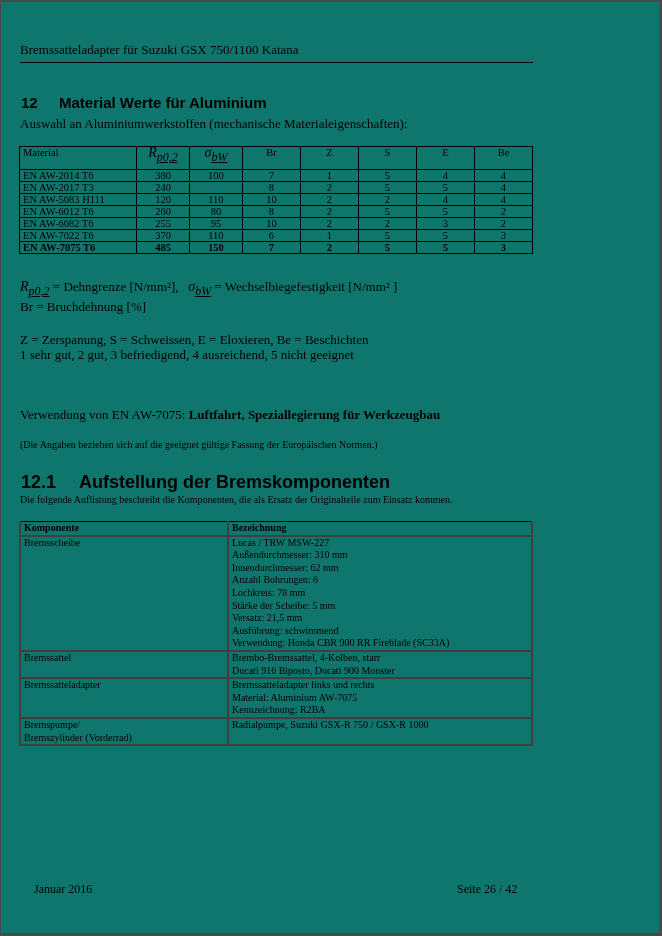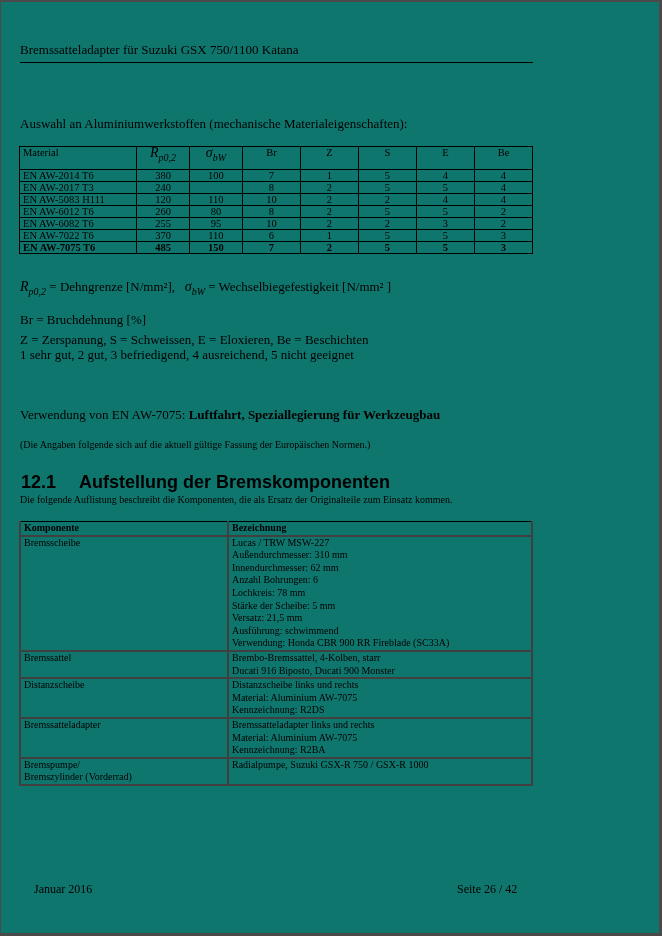--- a/index.html
+++ b/index.html
@@ -38,39 +38,42 @@
     border: 1px solid #000; padding: 0 3px; line-height: 11px; font-weight: normal;
   }
   .mat th { height: 22px; vertical-align: top; text-align: center; }
   .mat th.left { text-align: left; }
   .mat td { text-align: center; }
   .mat td.left { text-align: left; }
   .mat tr.bold td { font-weight: bold; }
   .mat tbody tr:first-child td, .mat thead th { }
   .mat thead tr { border-bottom: 1.5px solid #000; }
   .sym { font-style: italic; font-size: 14px; }
-  .sym sub { font-size: 10px; }
+  .sym sub { font-size: 12px; text-decoration: underline; }
   .comp { left: 18px; top: 519px; width: 514px; font-size: 10px; }
   .comp td, .comp th {
     border: 2px solid #404040; padding: 0 3px; line-height: 12.6px;
     vertical-align: top; text-align: left;
   }
   .comp th { font-weight: bold; border-top: 1.5px solid #000; }
   .comp td:first-child, .comp th:first-child { width: 200px; }
   .line { display: block; }
   .footer-l { position: absolute; left: 33px; top: 880px; font-size: 12px; }
   .footer-r { position: absolute; left: 456px; top: 880px; font-size: 12px; }
 </style>
 </head>
 <body>
 
 <div class="page">
   <div class="header">Bremssatteladapter für Suzuki GSX 750/1100 Katana</div>
   <div class="header-rule"></div>
 
+  <h1>
+    <span class="num">12</span><span>Material Werte für Aluminium</span>
+  </h1>
   <div class="p" style="top:114px">Auswahl an Aluminiumwerkstoffen (mechanische Materialeigenschaften):</div>
 
   <table class="mat">
     <thead>
       <tr>
         <th class="left" style="width:108px">Material</th>
         <th style="width:45px"><span class="sym"><span>R</span><sub>p0,2</sub></span></th>
         <th style="width:45px"><span class="sym"><span>σ</span><sub>bW</sub></span></th>
         <th style="width:50px">Br</th>
         <th style="width:50px">Z</th>
@@ -150,26 +153,26 @@
           <td>5</td>
           <td>3</td>
         </tr>
       </tbody>
   </table>
 
   <div class="p" style="top:277px">
     <span class="sym"><span>R</span><sub>p0,2</sub></span><span> = Dehngrenze [N/mm²],</span>&nbsp;&nbsp;
     <span class="sym"><span>σ</span><sub>bW</sub></span><span> = Wechselbiegefestigkeit [N/mm² ]</span>
   </div>
-  <div class="p" style="top:310px">Br = Bruchdehnung [%]</div>
+  <div class="p" style="top:297px">Br = Bruchdehnung [%]</div>
   <div class="p" style="top:330px">Z = Zerspanung, S = Schweissen, E = Eloxieren, Be = Beschichten</div>
   <div class="p" style="top:345px">1 sehr gut, 2 gut, 3 befriedigend, 4 ausreichend, 5 nicht geeignet</div>
 
   <div class="p" style="top:405px"><span>Verwendung von EN AW-7075: </span><b>Luftfahrt, Speziallegierung für Werkzeugbau</b></div>
-  <div class="p small" style="top:437px">(Die Angaben folgende sich auf die aktuell gültige Fassung der Europäischen Normen.)</div>
+  <div class="p small" style="top:437px">(Die Angaben beziehen sich auf die geeignet gültige Fassung der Europäischen Normen.)</div>
 
   <h2>
     <span class="num2">12.1</span><span>Aufstellung der Bremskomponenten</span>
   </h2>
   <div class="p small" style="top:492px">Die folgende Auflistung beschreibt die Komponenten, die als Ersatz der Originalteile zum Einsatz kommen.</div>
 
   <table class="comp">
     <thead>
       <tr>
         <th>Komponente</th>
@@ -197,30 +200,20 @@
           <td>
             <span class="line">Bremssattel</span>
           </td>
           <td>
             <span class="line">Brembo-Bremssattel, 4-Kolben, starr</span>
             <span class="line">Ducati 916 Biposto, Ducati 900 Monster</span>
           </td>
         </tr>
         <tr>
           <td>
-            <span class="line">Distanzscheibe</span>
-          </td>
-          <td>
-            <span class="line">Distanzscheibe links und rechts</span>
-            <span class="line">Material: Aluminium AW-7075</span>
-            <span class="line">Kennzeichnung: R2DS</span>
-          </td>
-        </tr>
-        <tr>
-          <td>
             <span class="line">Bremssatteladapter</span>
           </td>
           <td>
             <span class="line">Bremssatteladapter links und rechts</span>
             <span class="line">Material: Aluminium AW-7075</span>
             <span class="line">Kennzeichnung: R2BA</span>
           </td>
         </tr>
         <tr>
           <td>

